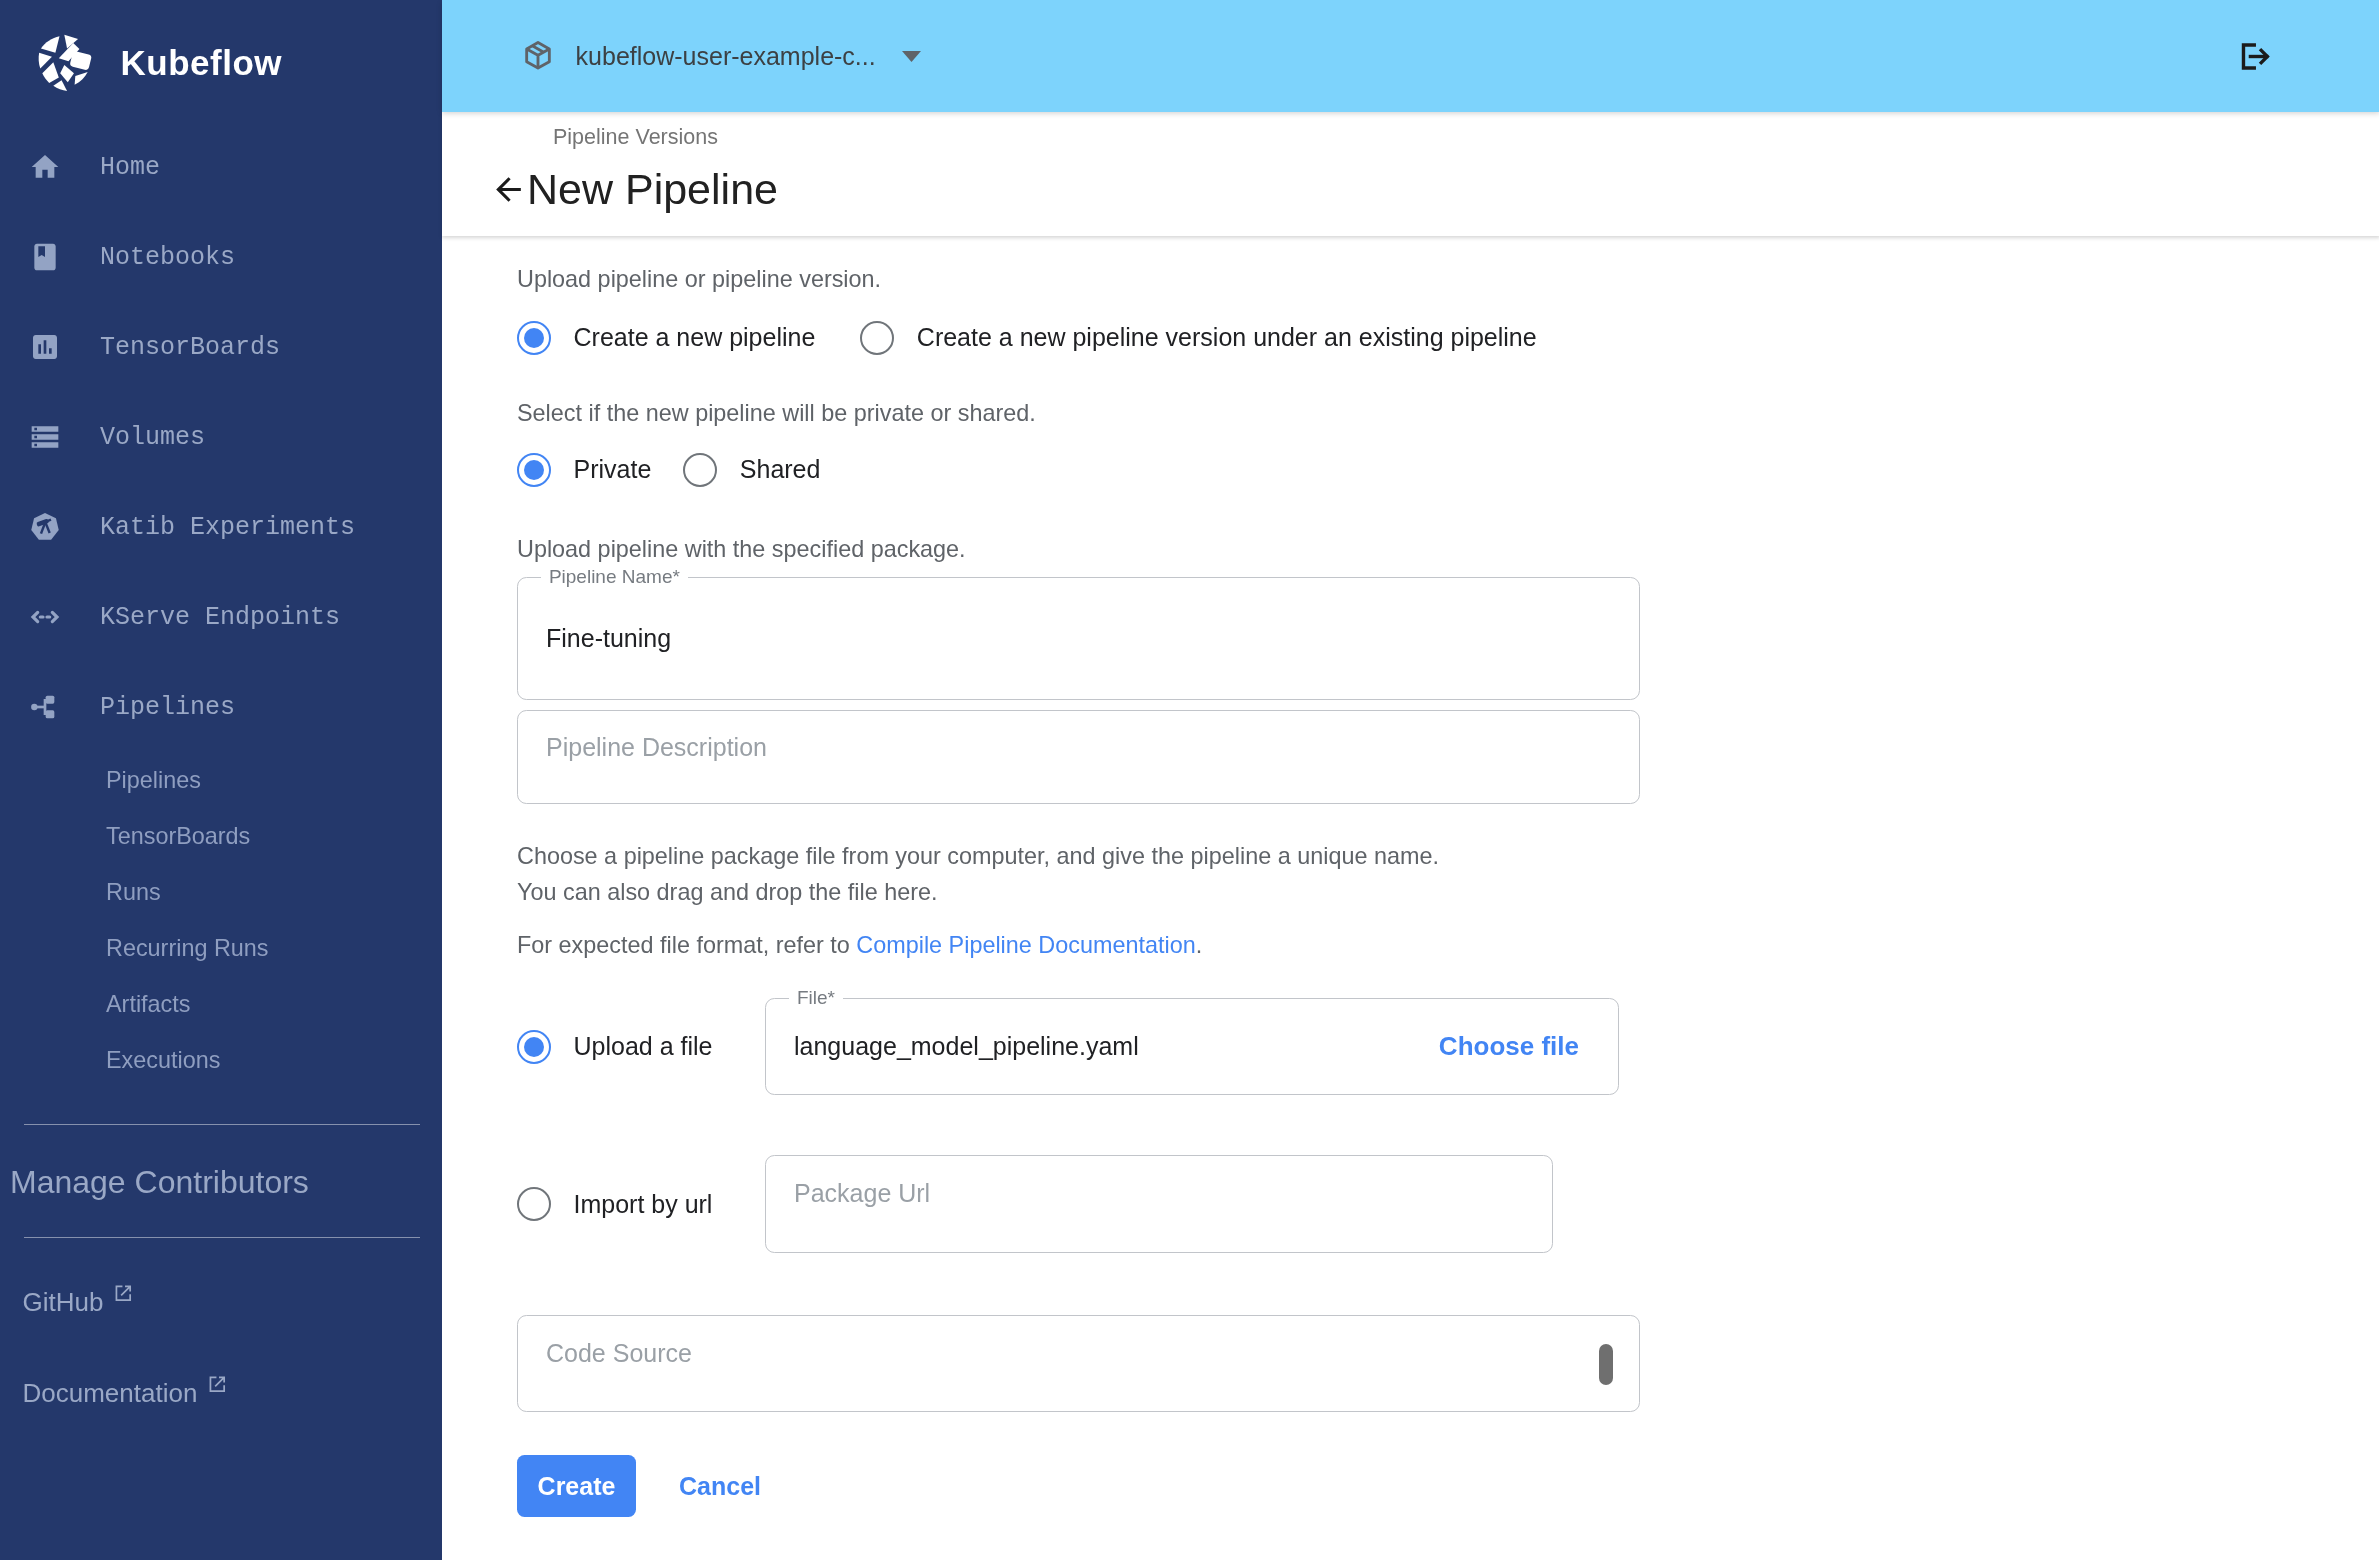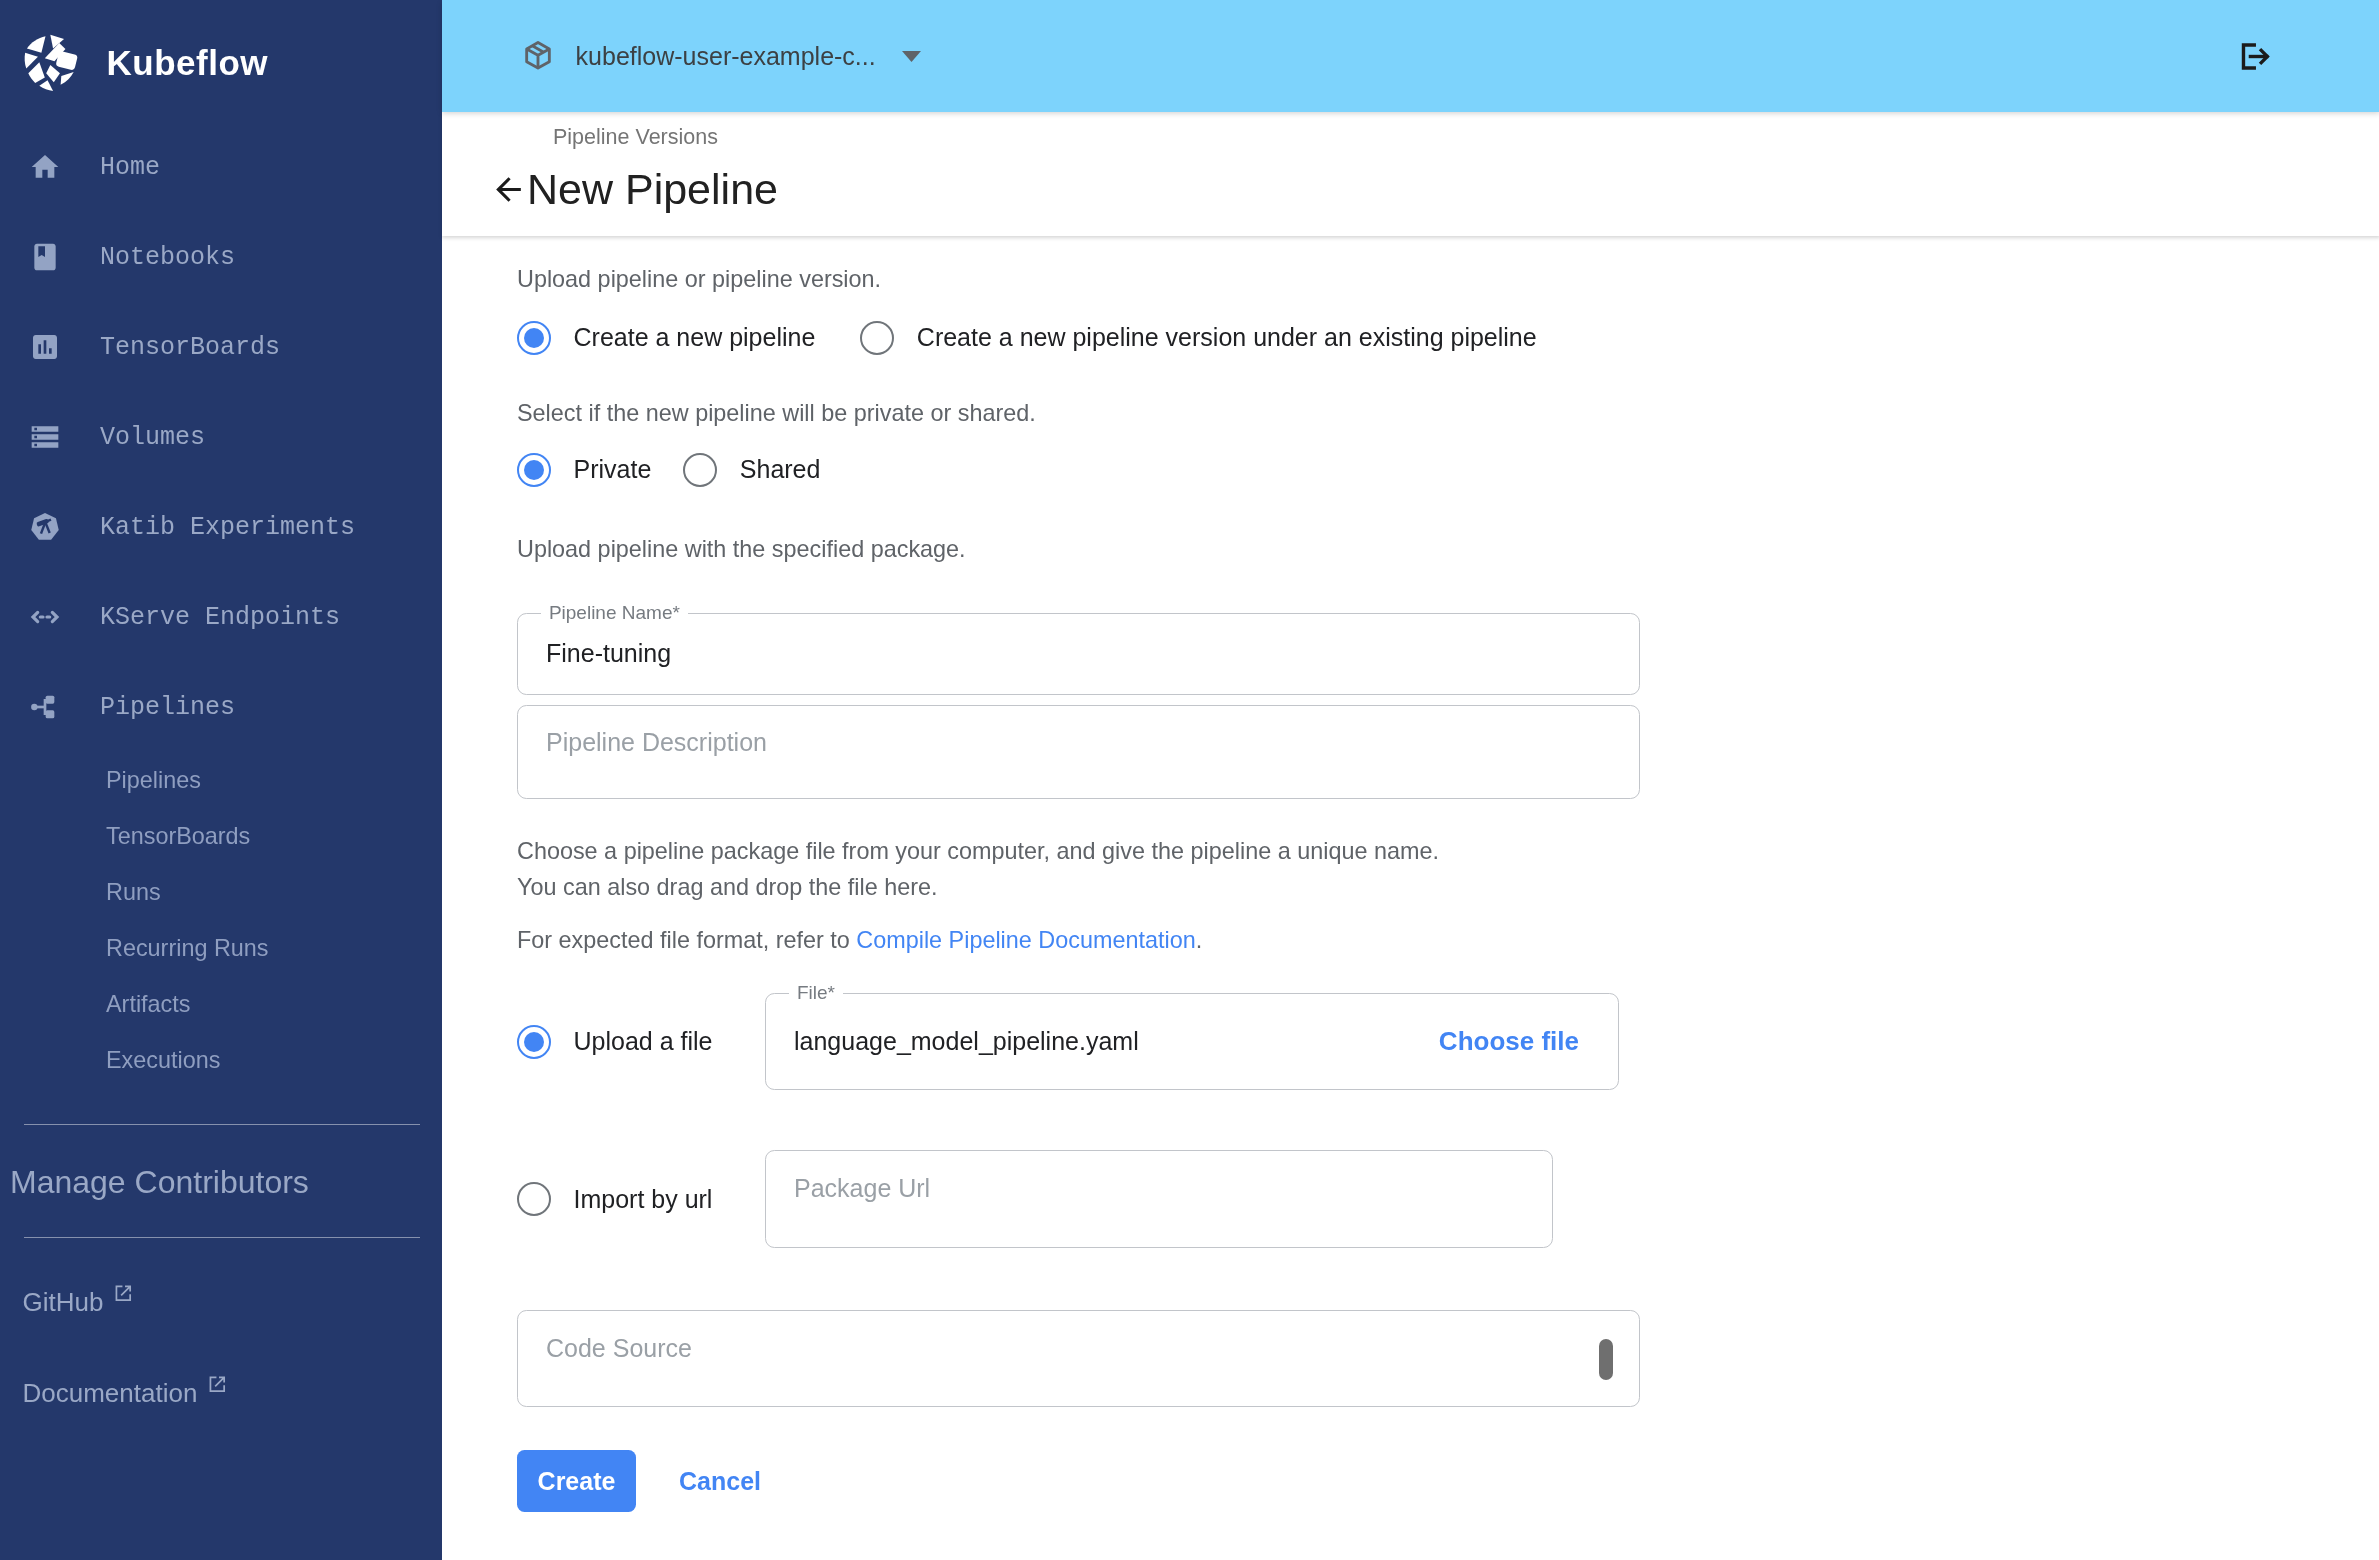--- a/index.html
+++ b/index.html
@@ -7,21 +7,21 @@
   .app {
     width:2380px; height:1561px; display:flex; overflow:hidden;
     font-family:"Liberation Sans", sans-serif; -webkit-font-smoothing:antialiased;
   }
 
   
   .sidebar {
     width:442px; min-width:442px; height:100%; background:#24386b;
     color:#9aa8c6; display:flex; flex-direction:column; overflow:hidden;
   }
-  .logo-row { display:flex; align-items:center; padding:20.6px 0 0 18px; height:105px; }
+  .logo-row { display:flex; align-items:center; padding:20.6px 0 0 18px; height:105px;margin-left:14px; }
   .logo-mark { width:66px; height:66px; }
   .logo-text { color:#ffffff; font-size:35px; font-weight:600; margin-left:22.5px; letter-spacing:0.5px; }
   .nav { margin-top:17px; }
   .nav-item { height:90px; display:flex; align-items:center; padding-left:29px; cursor:pointer;font-family:Liberation Mono, monospace; }
   .nav-item .nicon { width:32px; height:32px; color:#93a3c4; flex:none; }
   .nav-item .nlabel { margin-left:39px; font-size:25px; color:#9aa8c6; }
   .sub-list { }
   .sub-item { height:56px; display:flex; align-items:center; padding-left:106px; font-size:23.4px; color:#8f9ec0; cursor:pointer; }
   .side-divider { border:none; border-top:1.9px solid rgba(255,255,255,.45); margin:36px 22.5px 0 24px; }
   .manage { padding:39px 0 0 10px; font-size:32px; color:#9aa8c6; cursor:pointer; }
@@ -76,21 +76,21 @@
   .field-input {
     width:100%; height:100%; border:none; outline:none; background:transparent;
     font-family:"Liberation Sans", sans-serif; font-size:25px; color:#202124; padding:0 28px;
   }
   .field-textarea {
     width:100%; height:100%; border:none; outline:none; background:transparent; resize:none;
     font-family:"Liberation Sans", sans-serif; font-size:25px; color:#202124; padding:22.5px 28px;
   }
   .field-input::placeholder, .field-textarea::placeholder { color:#9aa0a6; }
 
-  .name-field { width:1123px; height:82px; margin-top:50px; }
+  .name-field { width:1123px; height:123px; margin-top:14px; }
   .desc-field { width:1123px; height:94px; margin-top:10px; }
   .help-block { margin-top:34px; line-height:36px; }
   .format-line { margin-top:22.5px; font-size:23.4px; color:#5f6368; }
   .doc-link { color:#4285f4; text-decoration:none; cursor:pointer; }
 
   .upload-row { display:flex; align-items:center; margin-top:39px; }
   .radio-cell { width:248px; display:flex; align-items:center; flex:none; }
   .file-field { width:854px; height:97px; display:flex; align-items:center; }
   .file-value { flex:1; font-size:25px; color:#202124; padding-left:28px; }
   .choose-file { border:none; background:none; font-family:"Liberation Sans", sans-serif;

